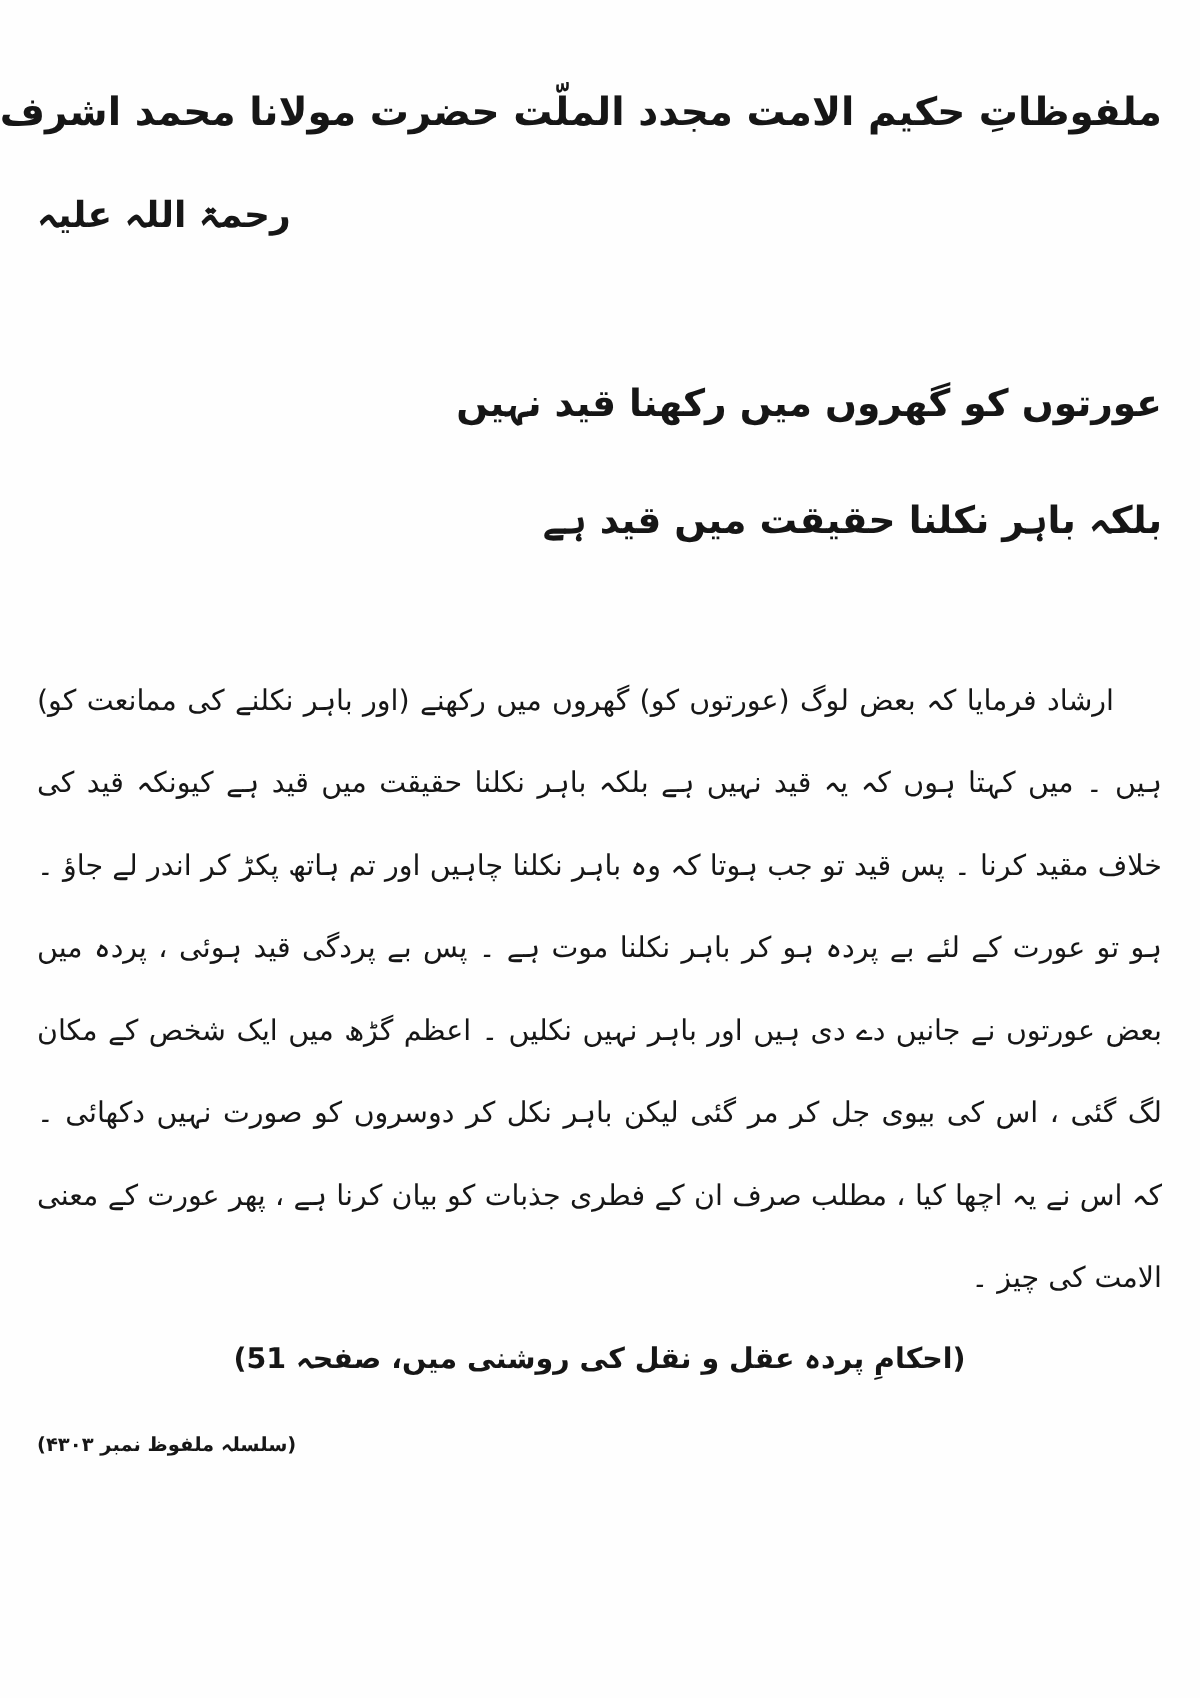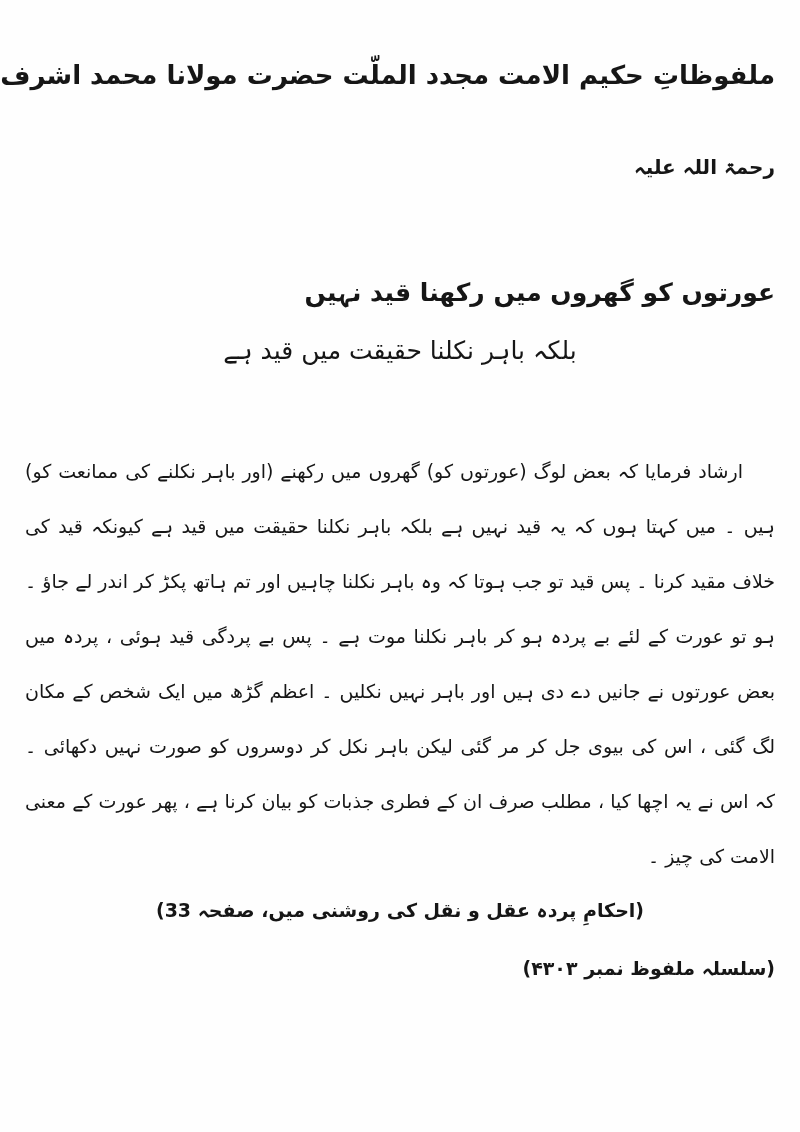--- a/index.html
+++ b/index.html
@@ -22,38 +22,37 @@
   }
   .title {
     padding-top: 52px;
     text-align: center;
     font-size: 26px;
     font-weight: bold;
     line-height: 46px;
     white-space: nowrap;
   }
   .honorific {
-    margin-top: 50px;
-    text-align: right;
-    font-size: 20px;
+    margin-top: 26px;
+    text-align: left;
+    font-size: 24px;
     font-weight: bold;
     line-height: 38px;
   }
   .heading-1 {
     margin-top: 86px;
     text-align: right;
     font-size: 25px;
     font-weight: bold;
     line-height: 42px;
   }
   .heading-2 {
-    margin-top: 16px;
-    text-align: center;
+    margin-top: 36px;
     font-size: 25px;
-    font-weight: normal;
+    font-weight: bold;
     line-height: 42px;
   }
   .body-text {
     margin-top: 72px;
   }
   .body-line {
     height: 55px;
     line-height: 55px;
     overflow: hidden;
     font-size: 19px;
@@ -69,22 +68,22 @@
   }
   .citation {
     margin-top: 4px;
     text-align: center;
     font-size: 19px;
     font-weight: bold;
     line-height: 44px;
   }
   .serial {
     margin-top: 16px;
-    text-align: right;
-    font-size: 19px;
+    text-align: left;
+    font-size: 13px;
     font-weight: bold;
     line-height: 40px;
   }
 </style>
 </head>
 <body>
 
 <div class="page">
 
   <div class="title">ملفوظاتِ حکیم الامت مجدد الملّت حضرت مولانا محمد اشرف علی تھانوی</div>
@@ -99,17 +98,17 @@
     <div class="body-line first">ارشاد فرمایا کہ بعض لوگ (عورتوں کو) گھروں میں رکھنے (اور باہر نکلنے کی ممانعت کو) کو قید کہتے</div>
     <div class="body-line">ہیں ۔ میں کہتا ہوں کہ یہ قید نہیں ہے بلکہ باہر نکلنا حقیقت میں قید ہے کیونکہ قید کی حقیقت ہے مرضی کے</div>
     <div class="body-line">خلاف مقید کرنا ۔ پس قید تو جب ہوتا کہ وہ باہر نکلنا چاہیں اور تم ہاتھ پکڑ کر اندر لے جاؤ ۔ اگر طبیعت سلیم</div>
     <div class="body-line">ہو تو عورت کے لئے بے پردہ ہو کر باہر نکلنا موت ہے ۔ پس بے پردگی قید ہوئی ، پردہ میں رہنا قید نہ ہوا ۔</div>
     <div class="body-line">بعض عورتوں نے جانیں دے دی ہیں اور باہر نہیں نکلیں ۔ اعظم گڑھ میں ایک شخص کے مکان میں آگ</div>
     <div class="body-line">لگ گئی ، اس کی بیوی جل کر مر گئی لیکن باہر نکل کر دوسروں کو صورت نہیں دکھائی ۔ میں یہ فتویٰ بیان نہیں کرتا</div>
     <div class="body-line">کہ اس نے یہ اچھا کیا ، مطلب صرف ان کے فطری جذبات کو بیان کرنا ہے ، پھر عورت کے معنی ہی ہیں</div>
     <div class="body-line last">الامت کی چیز ۔</div>
   </div>
 
-  <div class="citation">(احکامِ پردہ عقل و نقل کی روشنی میں، صفحہ 33)</div>
+  <div class="citation">(احکامِ پردہ عقل و نقل کی روشنی میں، صفحہ 51)</div>
 
   <div class="serial">(سلسلہ ملفوظ نمبر ۴۳۰۳)</div>
 
 </div>
 
 </body></html>

